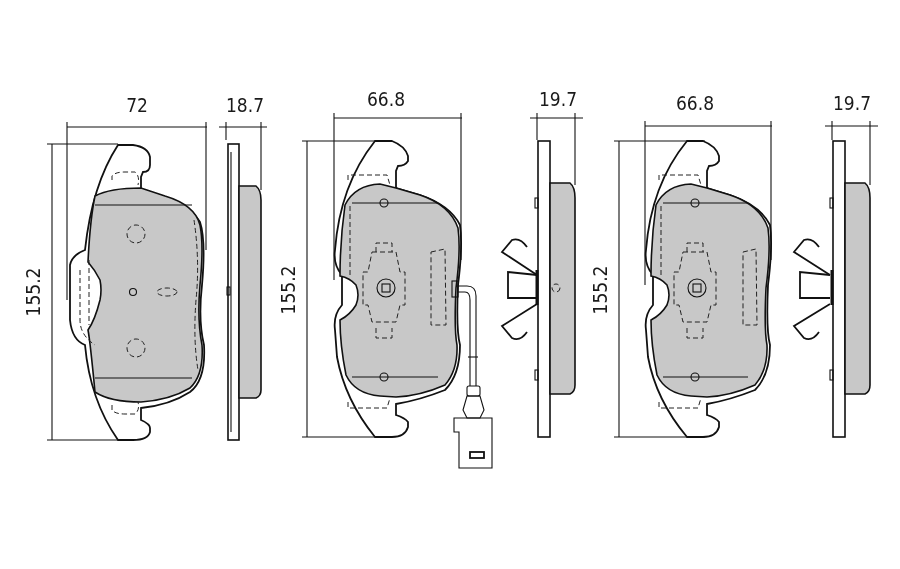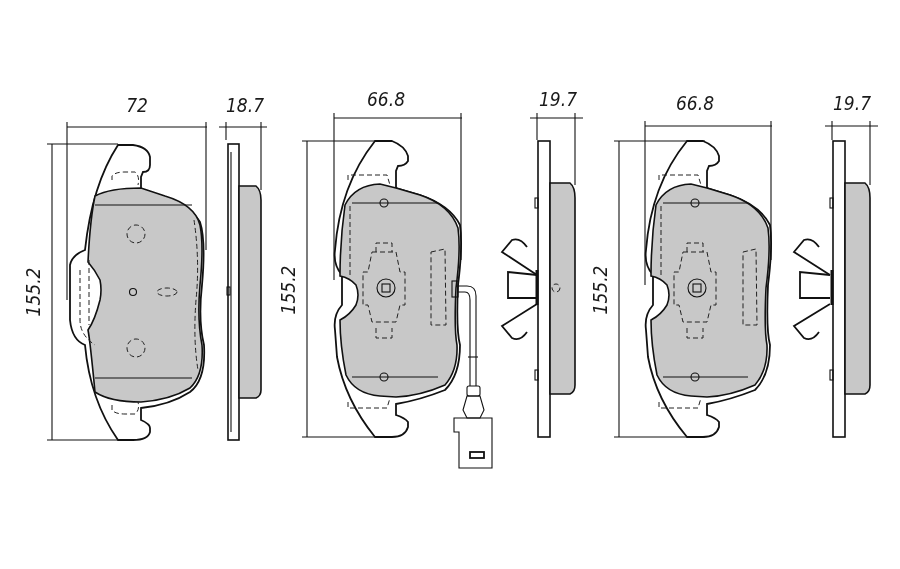--- a/index.html
+++ b/index.html
@@ -1,17 +1,17 @@
 <!DOCTYPE html>
 <html><head>
 <meta charset="utf-8">
 <style>
   html, body { margin: 0; padding: 0; background: #ffffff; }
   body { width: 900px; height: 569px; overflow: hidden; position: relative; font-family: "DejaVu Sans", sans-serif; }
-  #stage { position: absolute; left: 0; top: 0; width: 900px; height: 417px; font-style: italic; }
+  #stage { position: absolute; left: 0; top: 0; width: 900px; height: 417px; }
   svg text { font-family: "DejaVu Sans Condensed", "DejaVu Sans", sans-serif; font-size: 19px; fill: #1a1a1a; }
   .ln { stroke: #111; stroke-width: 1.1; fill: none; }
   .thk { stroke: #111; stroke-width: 1.8; fill: none; }
   .dash { stroke: #222; stroke-width: 1; fill: none; stroke-dasharray: 5 3; }
   .fillpad { fill: #c8c8c8; stroke: #111; stroke-width: 1.6; }
   .plate { fill: #ffffff; stroke: #111; stroke-width: 1.6; }
 </style>
 </head>
 <body>
 

